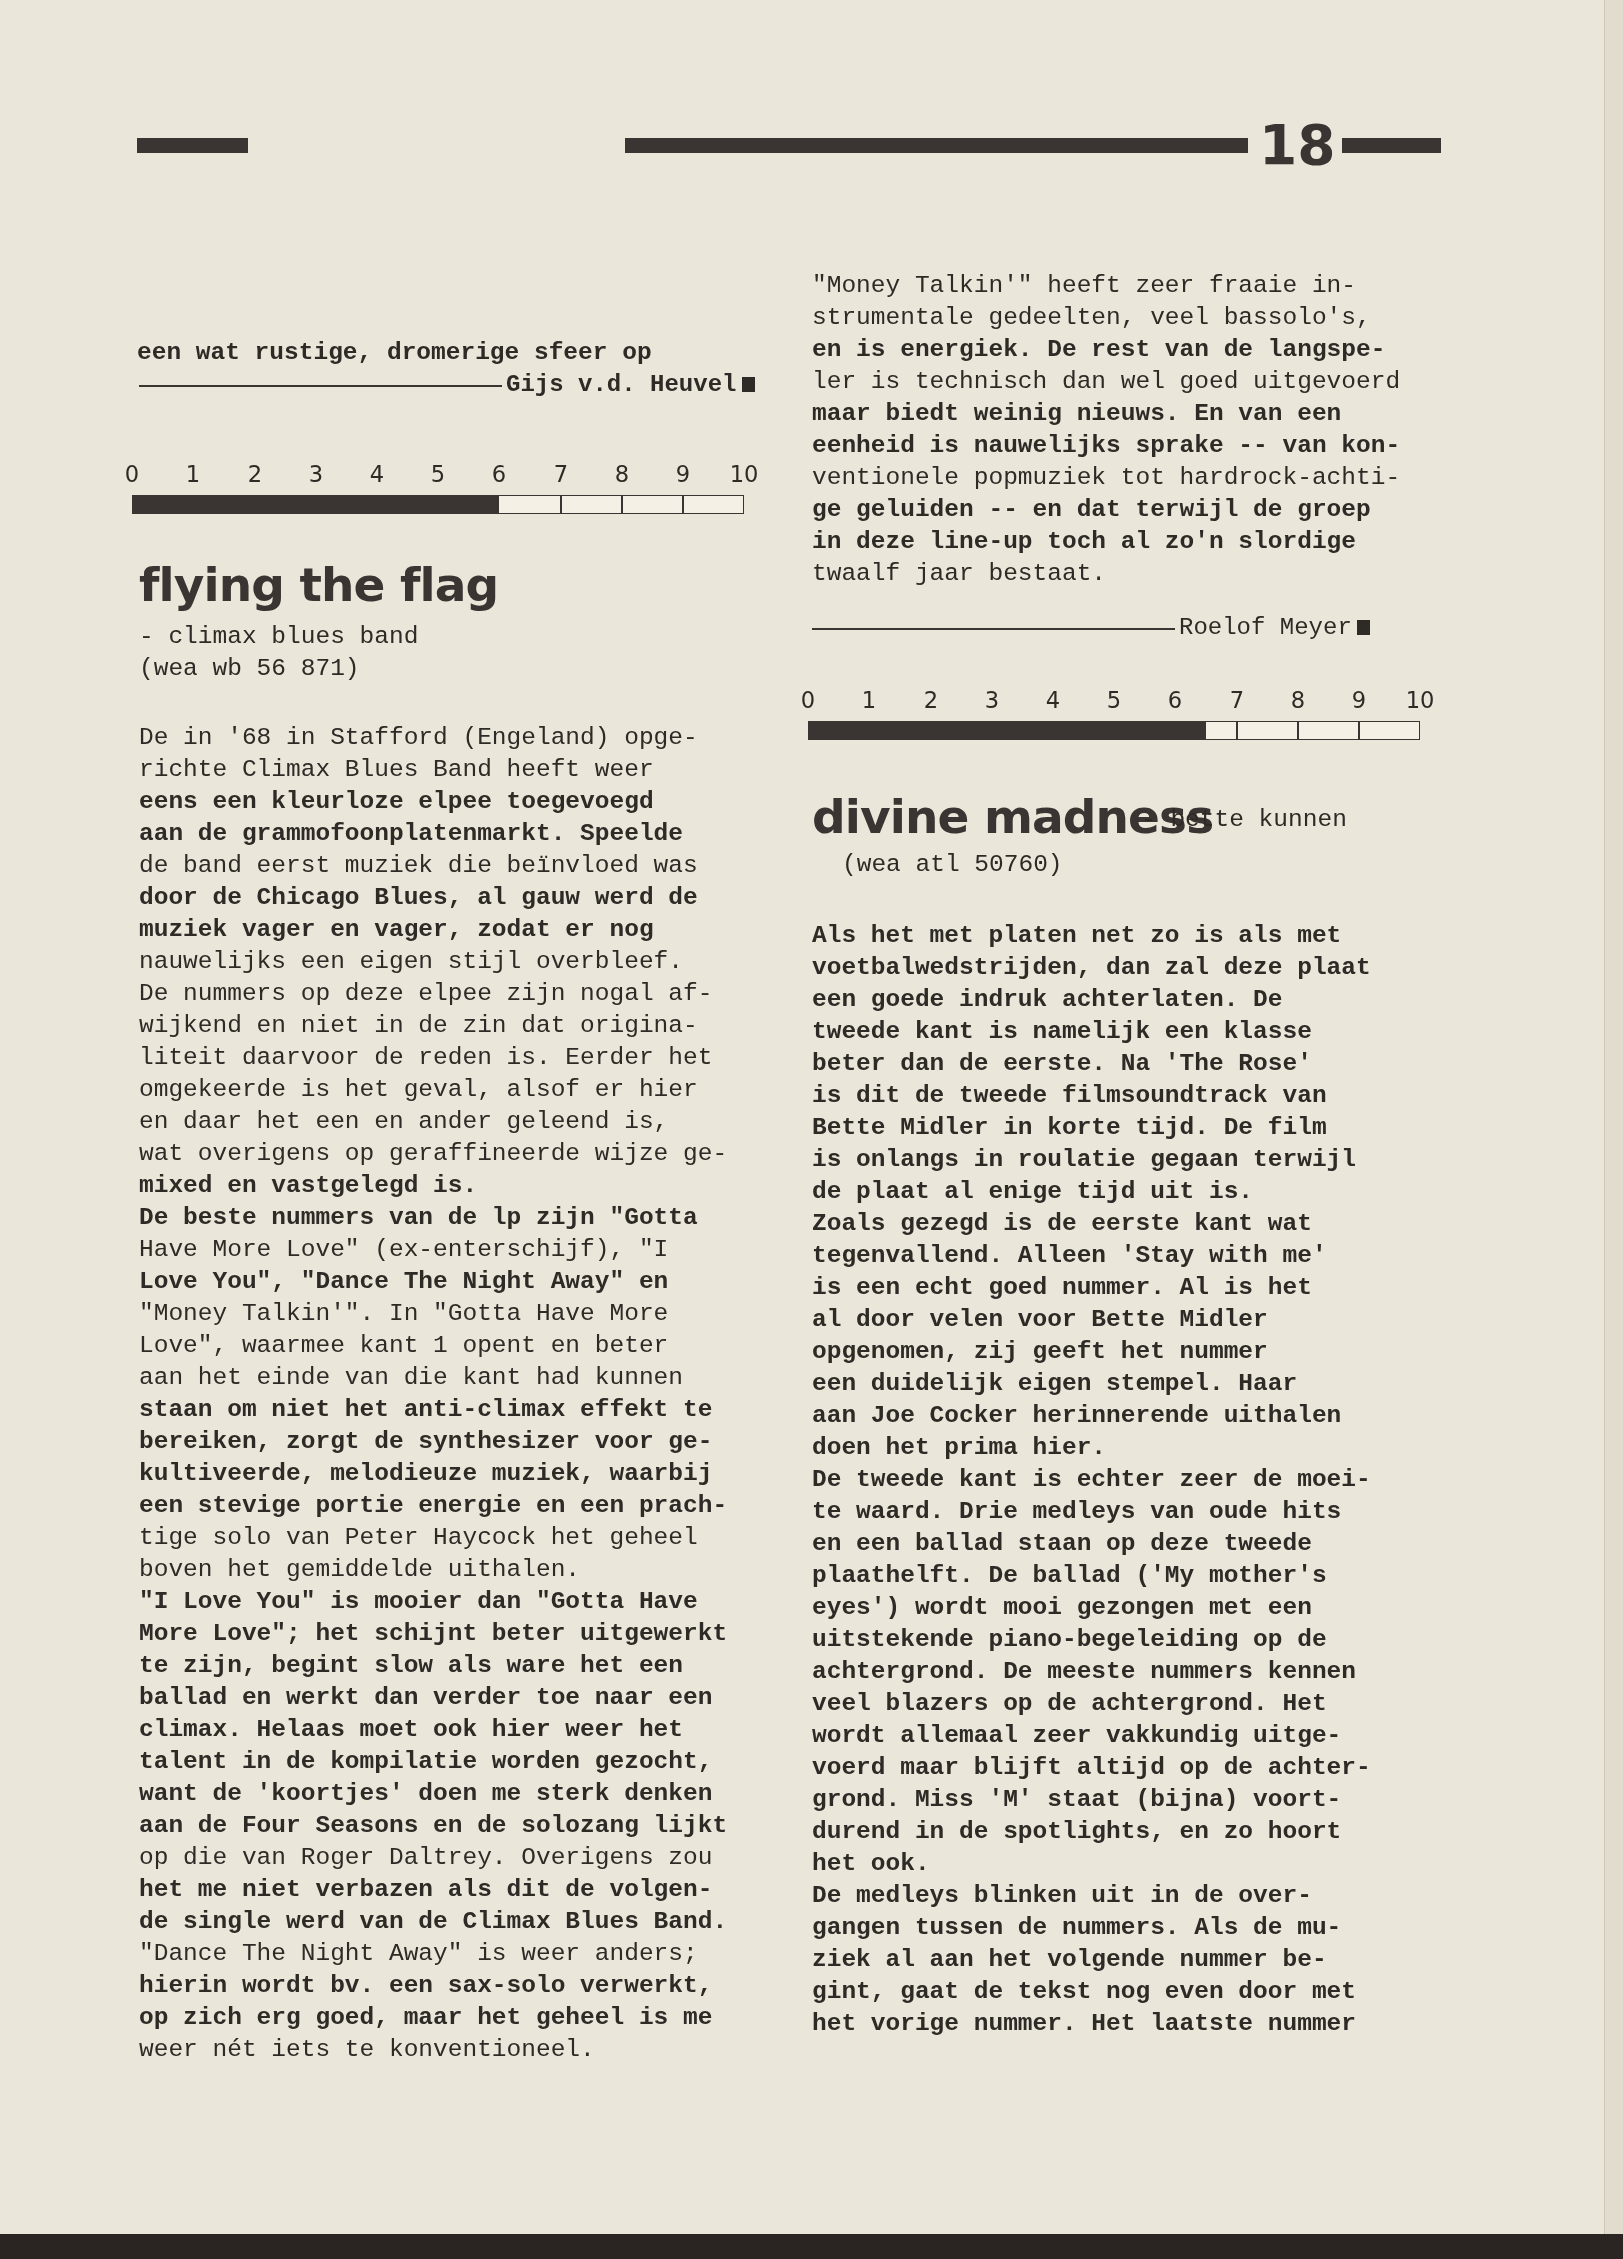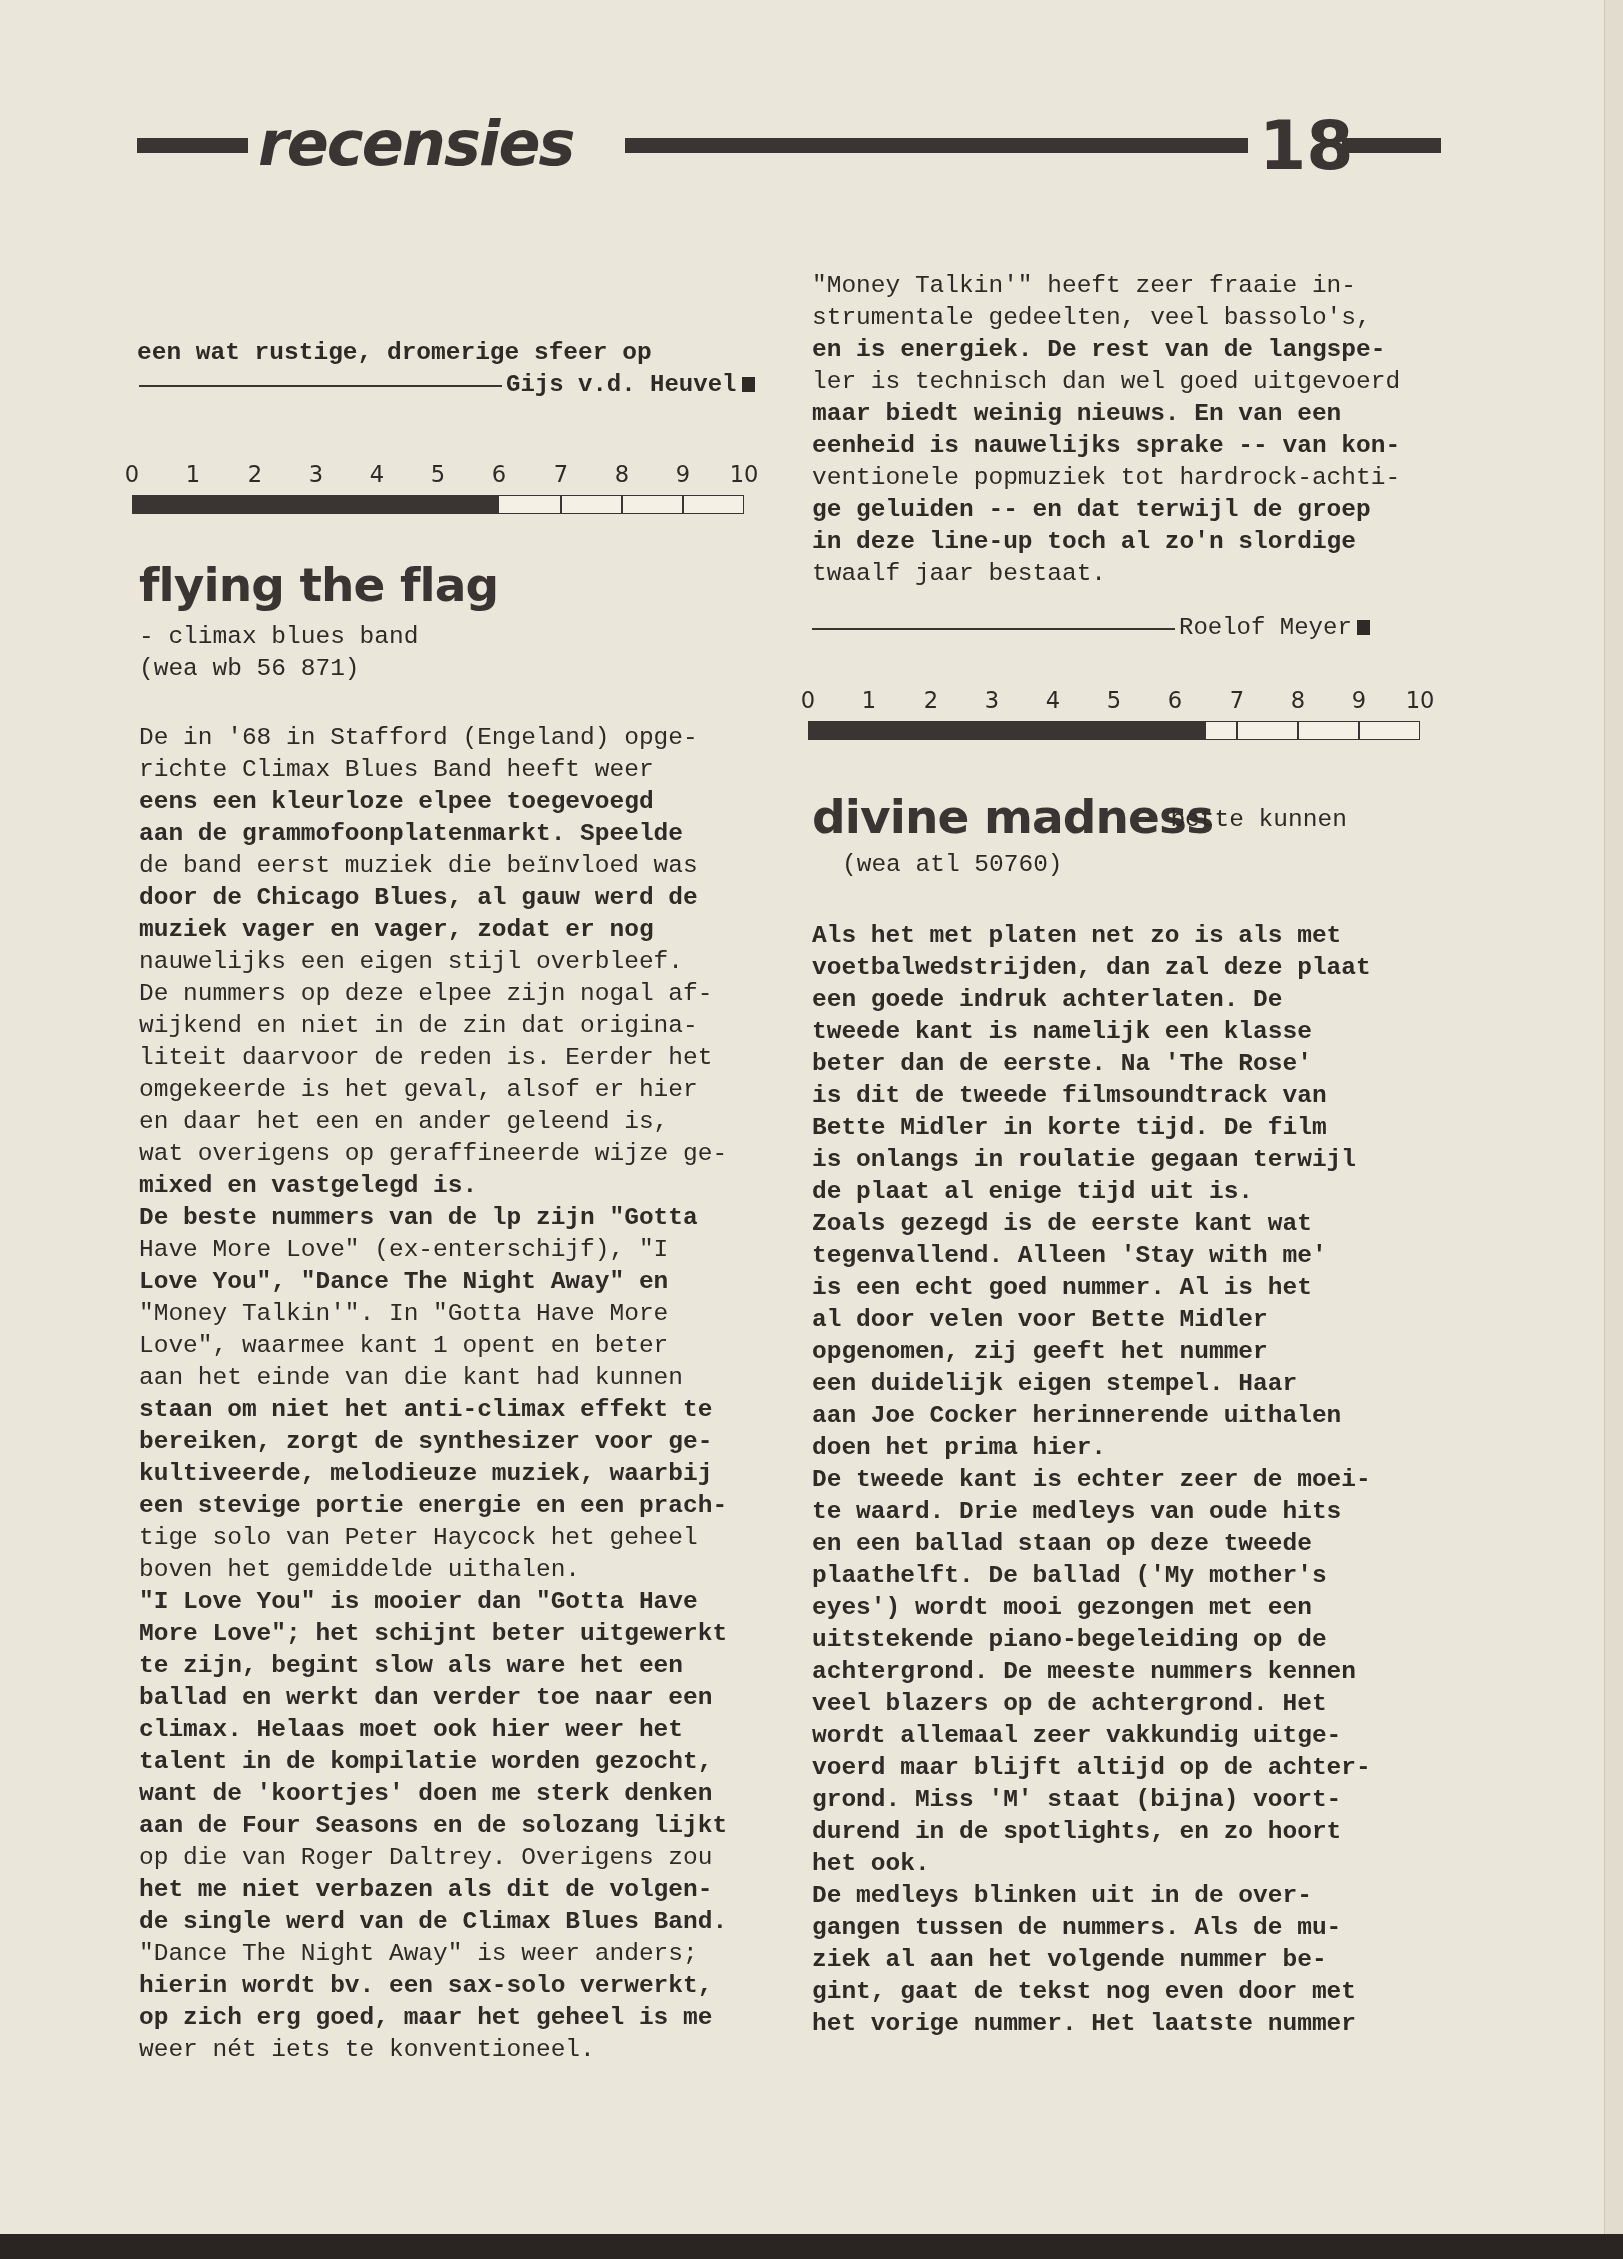--- a/index.html
+++ b/index.html
@@ -19,21 +19,21 @@
   
   .header { position:absolute; top:121px; left:137px; width:1304px; height:66px; }
   .hbar { position:absolute; height:15px; background:#3a3532; top:17px; }
   .title-main {
     position:absolute; left:121px; top:-15px; font-family:"DejaVu Sans",sans-serif;
     font-weight:bold; font-style:italic; font-size:62px; letter-spacing:-1.9px; color:#3a3532;
     line-height:75px;
   }
   .page-num {
     position:absolute; left:1122px; top:-13px; font-family:"DejaVu Sans",sans-serif;
-    font-weight:bold; font-size:68px; color:#3a3532; line-height:75px;
+    font-weight:bold; font-size:55px; color:#3a3532; line-height:75px;
   }
 
   .col { position:absolute; font-size:24.5px; line-height:32px; white-space:pre; }
   .col .line { display:block; height:32px; }
   .bold { font-weight:bold; }
 
   .sigline { position:absolute; height:1.9px; background:#3a3532; }
   .sig { position:absolute; font-size:24px; line-height:32px; white-space:pre; }
   .sig-mark { display:inline-block; width:13px; height:15px; background:#2e2a26; margin-left:5.6px; vertical-align:middle; }
 
@@ -50,21 +50,20 @@
   .subtitle { position:absolute; font-size:24.5px; line-height:32px; white-space:pre; }
 </style>
 </head>
 <body>
 
 <div class="paper"></div>
 <div class="edge-right"></div>
 
 <div class="header">
   <div class="hbar" style="left:0;width:111px;"></div>
-  <div class="title-main">recensies</div>
   <div class="hbar" style="left:488px;width:623px;"></div>
   <div class="page-num">18</div>
   <div class="hbar" style="left:1205px;width:99px;"></div>
 </div>
 
 <div class="col bold" style="left:137px;top:273px;">
   <span class="line">een wat rustige, dromerige sfeer op</span>
 </div>
 
 <div class="sigline" style="left:139px;top:385px;width:363px;"></div>

